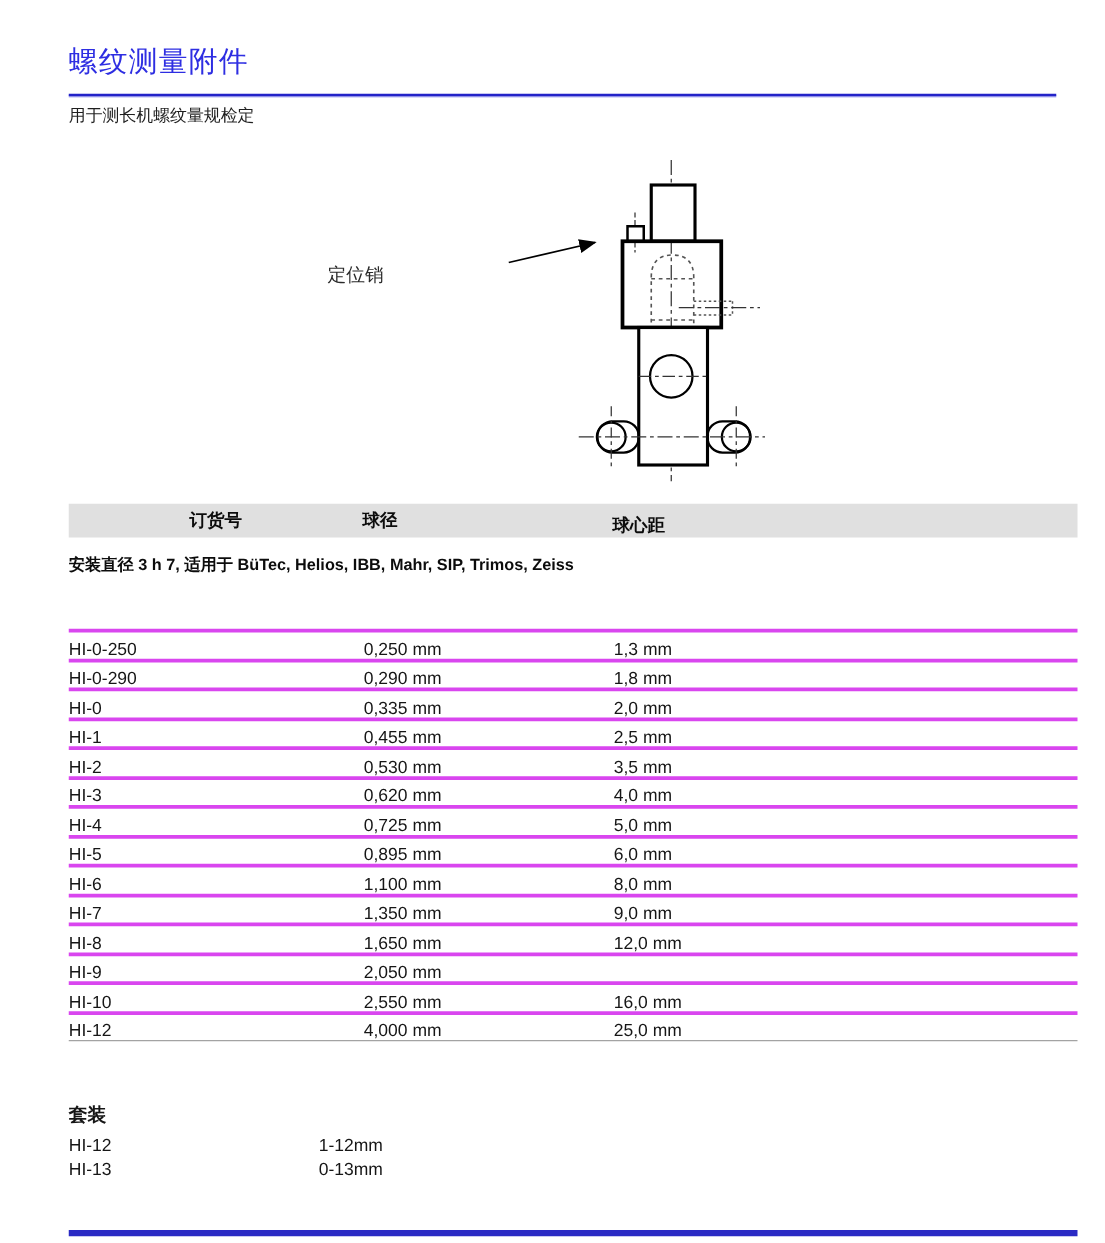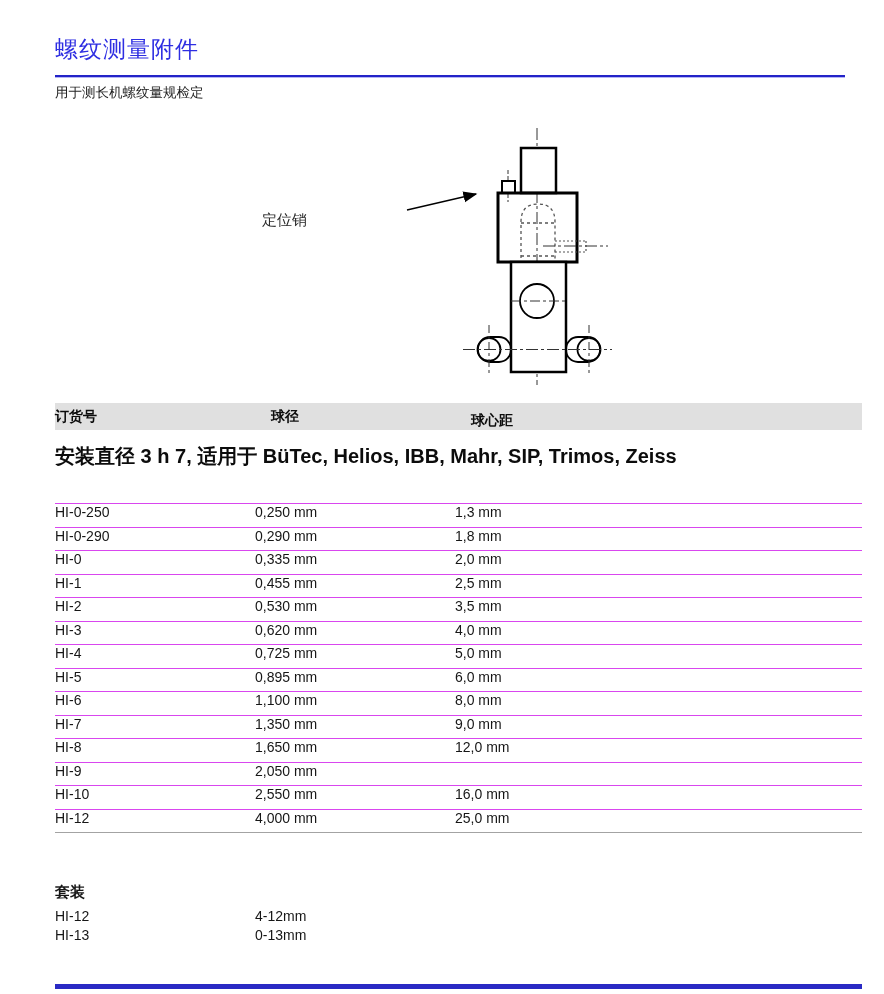--- a/index.html
+++ b/index.html
@@ -11,29 +11,29 @@
   .title{position:absolute;left:55px;top:34px;font-size:23px;font-weight:400;color:#2e2ee2;letter-spacing:1px;}
   .title-rule{position:absolute;left:55px;top:75px;width:790px;height:2px;background:#2323c8;box-shadow:0 1px 0 rgba(46,46,226,.35);}
   .subtitle{position:absolute;left:55px;top:84px;font-size:13.5px;color:#1f1f1f;text-align:center;}
   
   .figure{position:absolute;left:0;top:0;width:884px;height:420px;}
   .figure svg{position:absolute;left:250px;top:118px;}
   .pin-label{position:absolute;left:262px;top:211px;font-size:15px;color:#2a2a2a;}
   
   .thead{position:absolute;left:55px;top:403px;width:807px;height:27px;background:#e0e0e0;
          display:flex;align-items:center;font-weight:700;font-size:14px;color:#0c0c0c;}
-  .thead .c0{width:216px;}
+  .thead .c0{width:235px;text-align:center;}
   .thead .c1{width:200px;}
   .thead .c2{flex:1;transform:translateY(4px);}
-  .group-header{position:absolute;left:55px;top:443px;font-size:20px;font-weight:700;color:#0c0c0c;}
+  .group-header{position:absolute;left:55px;top:443px;font-size:13px;font-weight:700;color:#0c0c0c;}
   .tbody{position:absolute;left:55px;top:503px;width:807px;border-bottom:1px solid #a3a3a3;}
-  .spec-row{height:23.5px;box-sizing:border-box;border-top:1px solid #d946ef;
-            display:flex;align-items:flex-start;font-size:14px;}
+  .spec-row{height:23.5px;box-sizing:border-box;border-top:3px solid #d946ef;
+            display:flex;align-items:flex-end;font-size:14px;}
   .spec-row .c0{width:200px;}
-  .spec-row .c1{width:200px;}
+  .spec-row .c1{width:200px;margin-left:36px;}
   .spec-row .c2{flex:1;}
   
   .sets{position:absolute;left:55px;top:883px;width:807px;}
   .sets-title{font-size:15px;font-weight:700;margin-bottom:4px;}
   .set-row{display:flex;height:19px;align-items:center;font-size:14px;}
   .set-row .c0{width:200px;}
   .set-row .c1{flex:1;}
   
   .bottom-rule{position:absolute;left:55px;top:984px;width:807px;height:5px;background:#2a2ac4;}
 </style>
@@ -168,21 +168,21 @@
         <span class="c1">4,000 mm</span>
         <span class="c2">25,0 mm</span>
       </div>
     </div>
 
   <div class="sets">
     <div class="sets-title">套装</div>
     <div>
         <div class="set-row">
           <span class="c0">HI-12</span>
-          <span class="c1">4-12mm</span>
+          <span class="c1">1-12mm</span>
         </div>
         <div class="set-row">
           <span class="c0">HI-13</span>
           <span class="c1">0-13mm</span>
         </div>
       </div>
   </div>
 
   <div class="bottom-rule"></div>
 </div>

